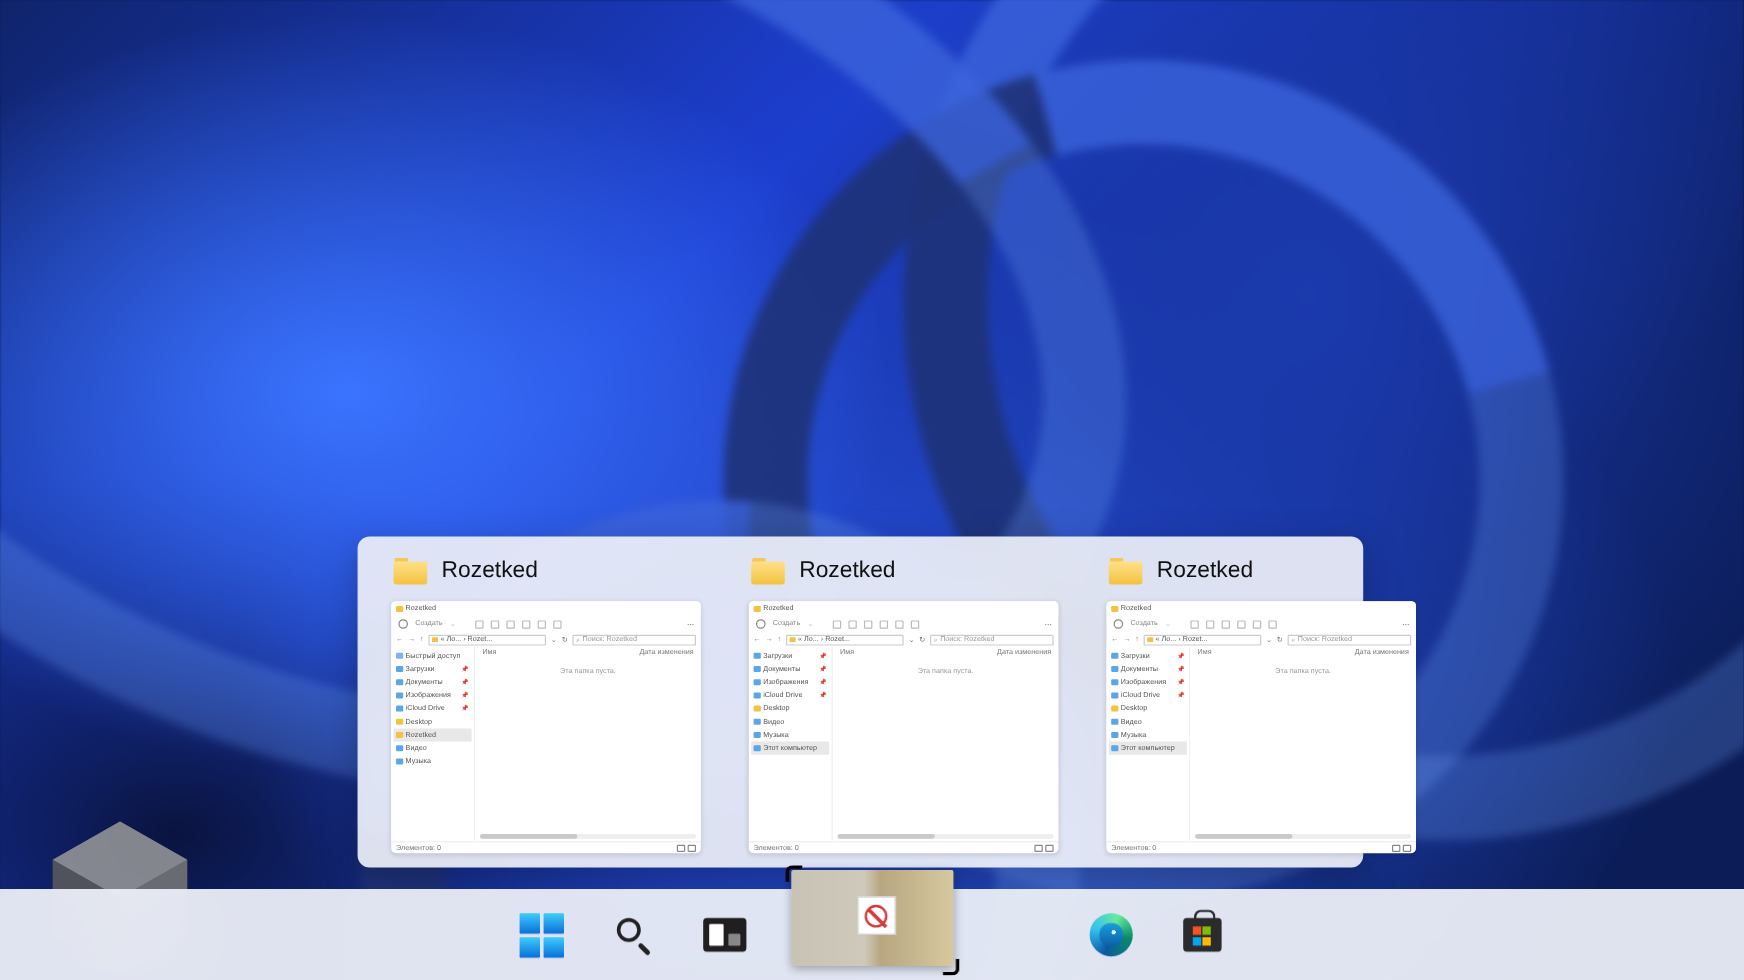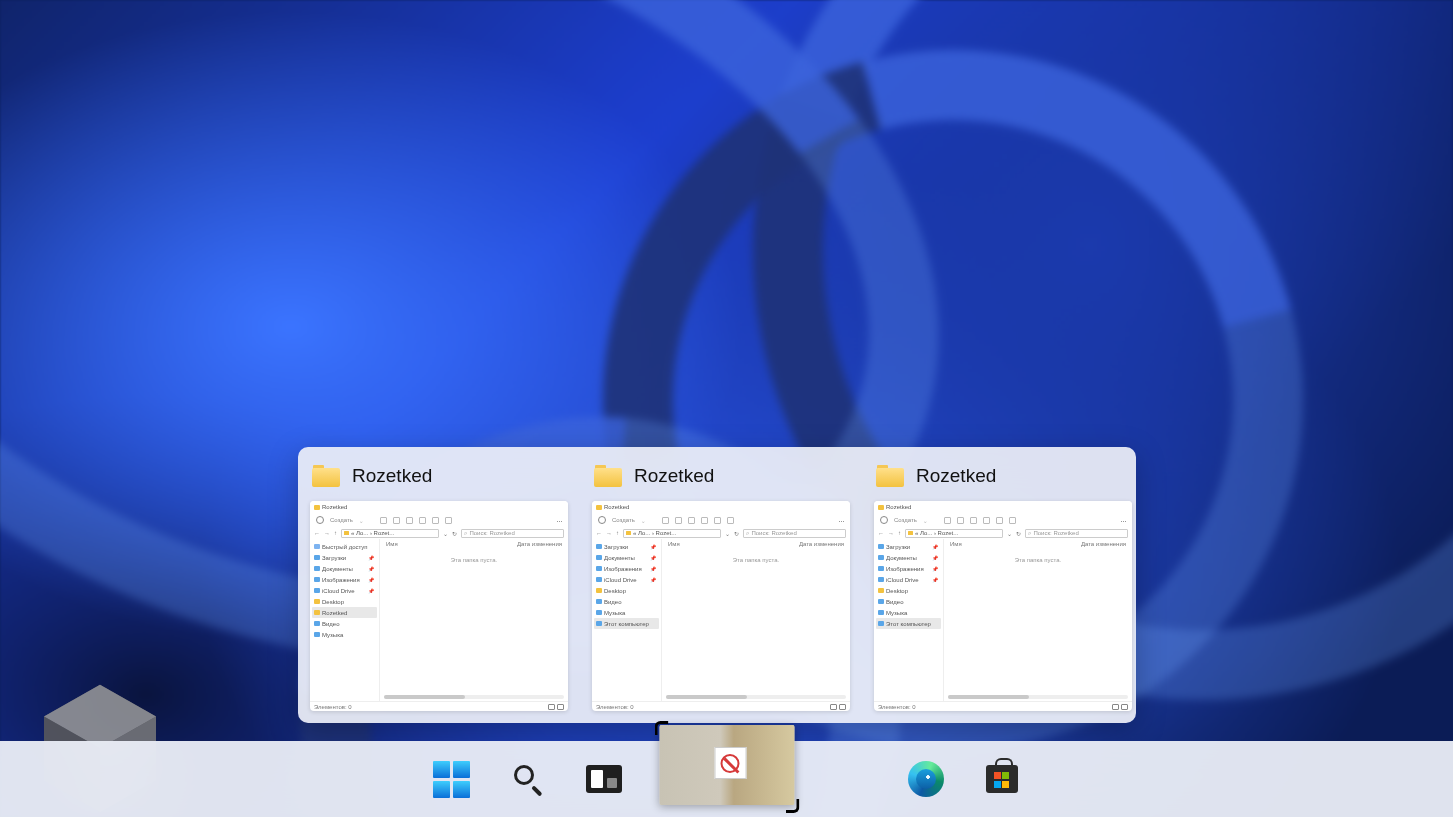--- a/index.html
+++ b/index.html
@@ -44,21 +44,21 @@
     .taskview {
       position: absolute;
       left: 298px; top: 447px; width: 838px;
       background: rgba(238,240,247,0.92);
       border-radius: 10px;
       backdrop-filter: blur(20px);
       padding: 12px 12px 12px 12px;
       display: flex; gap: 24px;
       box-shadow: 0 8px 30px rgba(0,0,0,0.25);
     }
-    .task-card { width: 258px; }
+    .task-card { width: 258px; margin-left: 16px; }
     .task-header { display:flex; align-items:center; gap:12px; height:34px; padding-left:2px;}
     .folder-icon { width:28px; height:22px; position:relative; }
     .folder-icon .tab { position:absolute; top:0; left:1px; width:11px; height:5px; background:#f5c754; border-radius:1px 1px 0 0; }
     .folder-icon .body { position:absolute; top:3px; left:0; right:0; bottom:0; background:linear-gradient(#ffe08a,#f3c23f); border-radius:2px; }
     .task-title { font-size:19px; color:#111; }
 
     .thumb {
       margin-top:8px;
       width:258px; height:210px;
       background:#fff; border-radius:4px;

